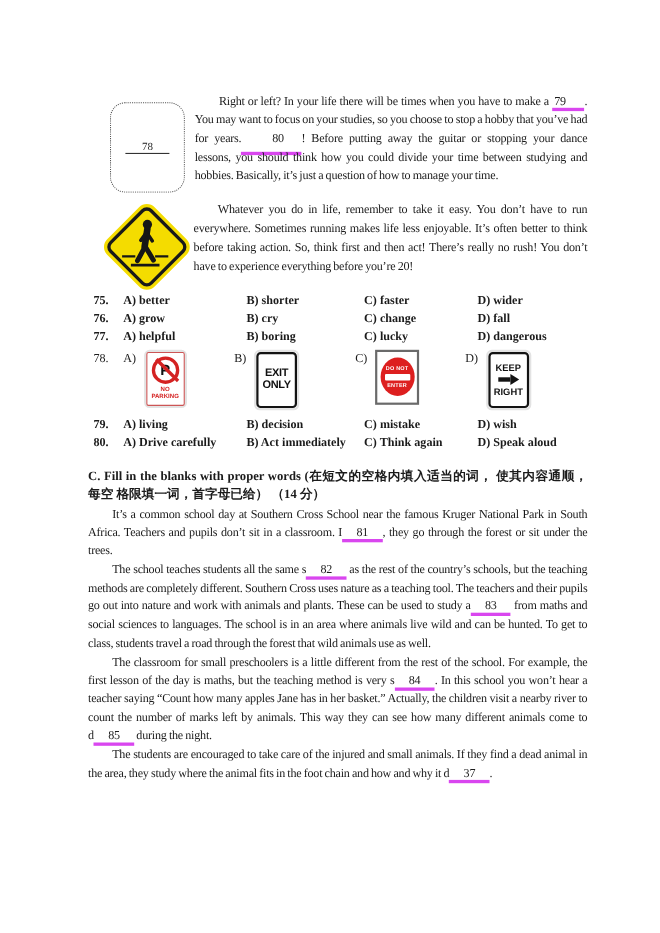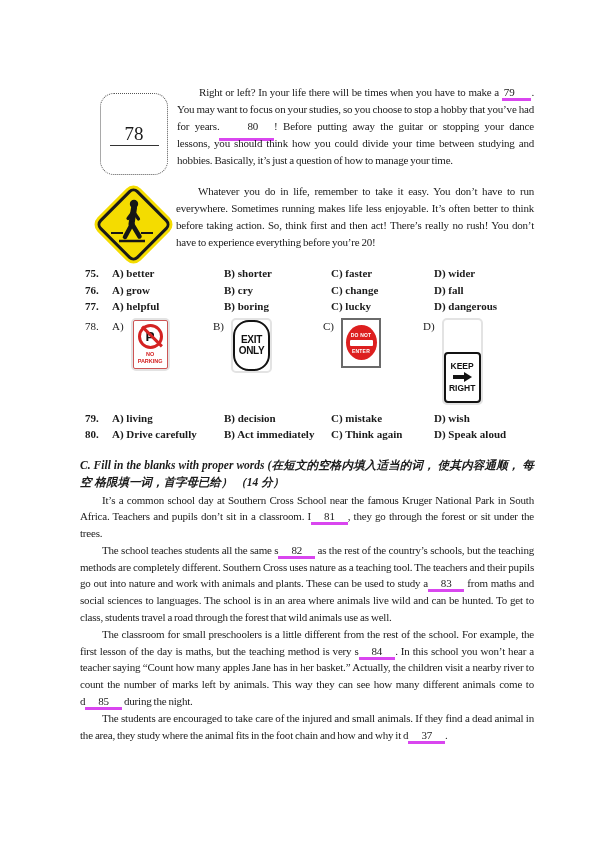--- a/index.html
+++ b/index.html
@@ -19,21 +19,21 @@
   .blank { border-bottom:3px solid #d946ef; padding:0 13px; white-space:nowrap; }
   .blank.b-79 { padding:0 17px 0 2px; }
   .blank.b-80 { padding:0 16px 6px 28px; }
 
   
   .float-box78 {
     float:left; width:66px; height:80px; margin:9px 9px 4px 20px;
     border:1.5px dotted #555; border-radius:14px;
     display:flex; align-items:center; justify-content:center;
   }
-  .box-num { font-size:19px; border-bottom:1.3px solid #333; padding:0 15px; }
+  .box-num { font-size:10px; border-bottom:1.3px solid #333; padding:0 15px; }
 
   
   .block2 { margin-top:14px; }
   .ped-float { float:left; width:80px; height:80px; margin:0 4px 2px 12px; position:relative; }
   .ped-diamond {
     position:absolute; left:14px; top:14px; width:49px; height:49px;
     background:#f4dc00; border:3px solid #191919; border-radius:7px;
     transform:rotate(45deg); box-shadow:0 0 0 3px #f4dc00;
   }
   .ped-svg { position:absolute; left:0; top:0; }
@@ -51,42 +51,42 @@
   
   .snp { width:33px; height:47px; border:1.5px solid #cc5555; border-radius:2px; background:#fff;
          display:flex; flex-direction:column; align-items:center; justify-content:center; gap:2px; }
   .snp-sym { width:25px; height:25px; box-sizing:border-box; border:3px solid #d42222; border-radius:50%;
              position:relative; display:flex; align-items:center; justify-content:center; }
   .snp-p { font:bold 13.5px "Liberation Sans", sans-serif; color:#111; }
   .snp-slash { position:absolute; left:-3px; top:8px; width:28px; height:3px; background:#d42222; transform:rotate(45deg); }
   .snp-txt { font:bold 5.5px "Liberation Sans", sans-serif; color:#d42222; text-align:center; line-height:1.25; }
 
   
-  .sexit { width:33px; height:47px; border:2.5px solid #131313; border-radius:16px; background:#fff;
+  .sexit { width:33px; height:47px; border:2.5px solid #131313; border-radius:4px; background:#fff;
            display:flex; flex-direction:column; align-items:center; justify-content:center;
            font:bold 10px "Liberation Sans", sans-serif; color:#111; line-height:1.15; letter-spacing:-0.3px; }
 
   
   .sdne { width:36px; height:46px; border:2.5px solid #6a6a6a; background:#fff;
           display:flex; align-items:center; justify-content:center; }
   .sdne-c { width:31px; height:35px; border-radius:50%; background:#dd1f1f;
             display:flex; flex-direction:column; align-items:center; justify-content:center; gap:2px; }
   .sdne-t { font:bold 5px "Liberation Sans", sans-serif; color:#fff; letter-spacing:0.2px; }
   .sdne-bar { width:23px; height:6px; background:#fff; border-radius:1px; }
 
   
   .skr { width:33px; height:47px; border:2.5px solid #131313; border-radius:4px; background:#fff;
          display:flex; flex-direction:column; align-items:center; justify-content:center; gap:1px;
-         font:bold 8.5px "Liberation Sans", sans-serif; color:#111;margin-top:32px; }
+         font:bold 8.5px "Liberation Sans", sans-serif; color:#111; }
   .skr-arrow { display:flex; align-items:center; }
   .skr-shaft { width:11px; height:3.5px; background:#131313; }
   .skr-head { width:0; height:0; border-left:8px solid #131313; border-top:5.5px solid transparent; border-bottom:5.5px solid transparent; }
 
   
-  .sec-head { font-weight:bold; font-size:11.5px; line-height:17.5px; margin-top:14px; text-align:justify;font-style:italic; }
+  .sec-head { font-weight:bold; font-size:11.5px; line-height:17.5px; margin-top:14px; text-align:justify; }
   .sec-c .body-text { line-height:16.8px; }
 </style>
 </head>
 <body>
 
 <div class="page">
 
   <div>
     <div class="float-box78">
       <span class="box-num">78</span>

